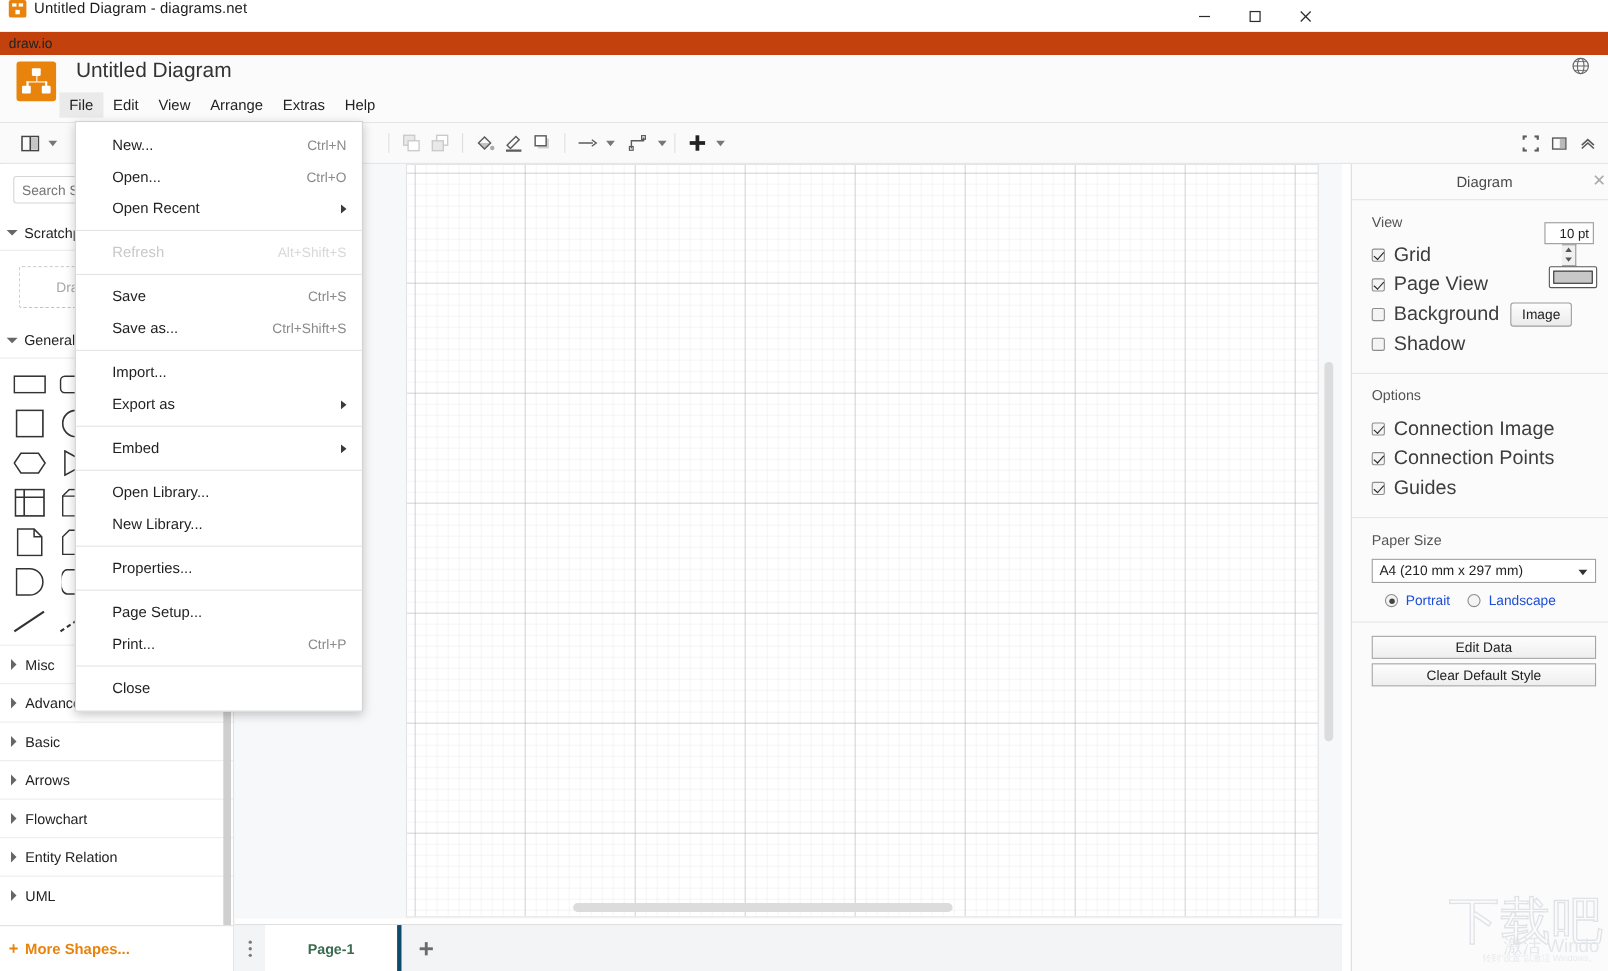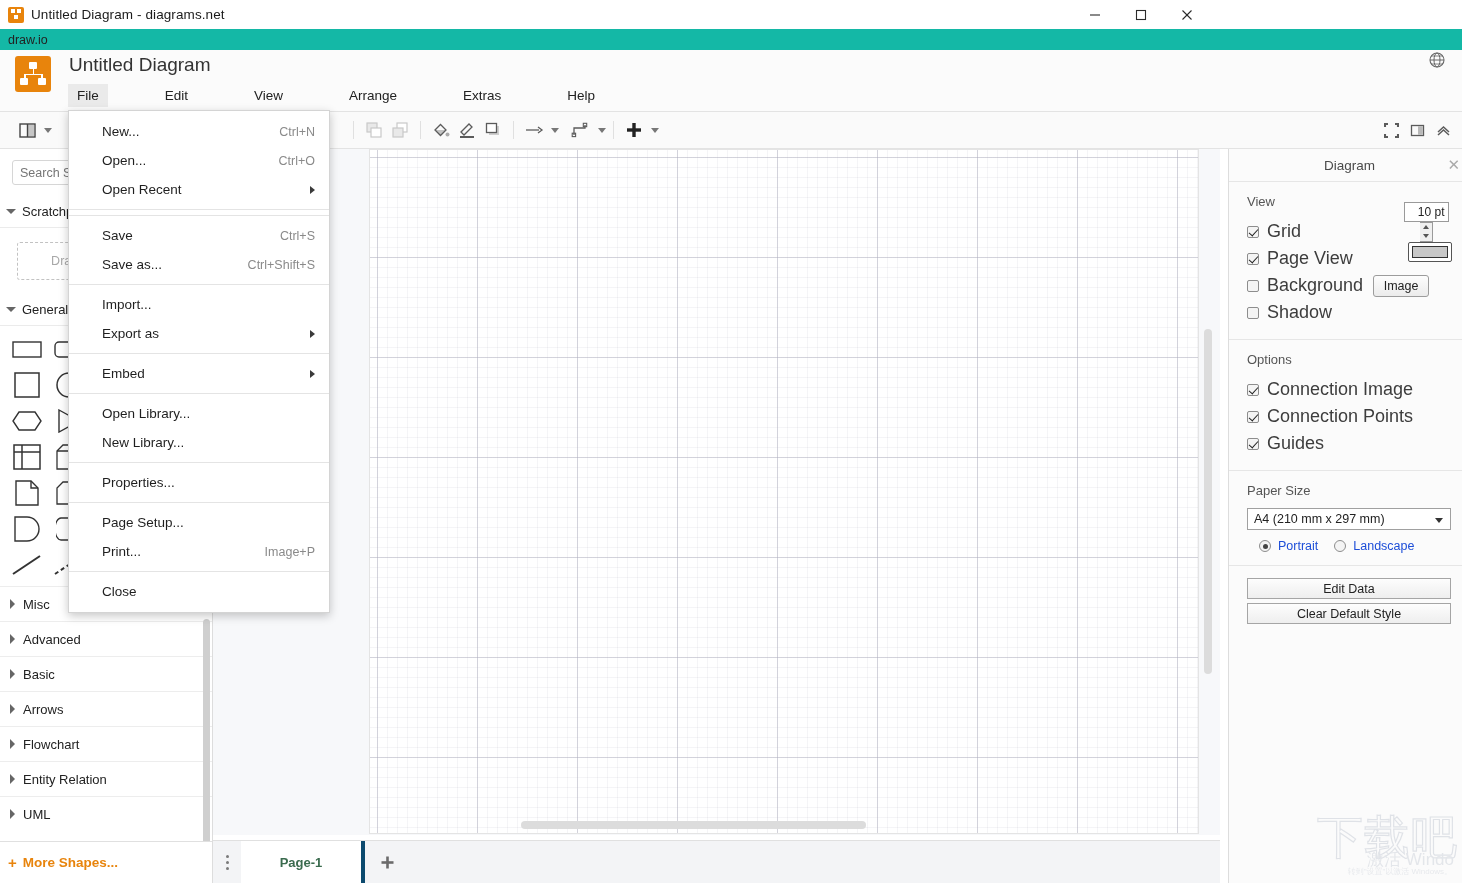--- a/index.html
+++ b/index.html
@@ -11,21 +11,21 @@
     color:#222;
     background:#ffffff;
     overflow:hidden;
     position:relative;
     -webkit-font-smoothing:antialiased;
   }
 
   
   .titlebar{
     position:absolute; left:0; top:0; width:1210px; height:29px;
-    background:#ffffff; display:flex; align-items:center;
+    background:#ffffff; display:flex; 
     border-bottom:0px solid #e6e6e6;
   }
   .tb-ico{
     width:16px;height:16px;margin-left:8px;margin-right:7px;
     background:#e8840c; border-radius:2px; position:relative; flex:none;
   }
   .tb-ico:before{
     content:""; position:absolute; left:3px; top:2.5px; width:4px; height:3.5px;
     background:#fff; box-shadow:6px 0 0 #fff;
   }
@@ -37,21 +37,21 @@
   .winbtns{ position:absolute; right:0; top:0; height:29px; display:flex; }
   .winbtn{
     width:46px;height:29px; display:flex;align-items:center;justify-content:center;
     color:#2b2b2b;
   }
   .winbtn svg{display:block;}
 
   
   .subhead{
     position:absolute; left:0; top:29px; width:1462px; height:21px;
-    background:#14b8a6; display:flex; align-items:center;
+    background:#c2410c; display:flex; align-items:center;
   }
   .subhead span{ margin-left:8px; font-size:12.5px; color:#222; }
 
   
   .appheader{
     position:absolute; left:0; top:50px; width:1462px; height:62px;
     background:#fbfbfb; border-bottom:1px solid #e3e3e3;
   }
   .logo{
     position:absolute; left:15px; top:56px; width:36px; height:36px;
@@ -63,21 +63,21 @@
   .logo .lnk{position:absolute;background:#fff;}
   .logo .l1{left:17.5px;top:13px;width:1.5px;height:5px;}
   .logo .l2{left:9px;top:17.5px;width:18px;height:1.5px;}
   .logo .l3{left:9px;top:17.5px;width:1.5px;height:5px;}
   .logo .l4{left:26px;top:17.5px;width:1.5px;height:5px;}
 
   .doctitle{
     position:absolute; left:69px; top:54px;
     font-size:19px; color:#333; font-weight:400;
   }
-  .menubar{ position:absolute; left:68px; top:84px; display:flex;gap:48px; }
+  .menubar{ position:absolute; left:54px; top:84px; display:flex; }
   .menuitem{
     padding:4px 9px; font-size:13.5px; color:#222; cursor:default; line-height:15px;
   }
   .menuitem.active{ background:#eaeaea; }
   .globe{
     position:absolute; right:16px; top:51px; width:18px;height:18px;
     color:#555;
   }
 
   
@@ -818,20 +818,24 @@
   </div>
   <div class="mi">
     <span>Open...</span>
     <span class="sc">Ctrl+O</span>
   </div>
   <div class="mi">
     <span>Open Recent</span>
     <span class="arrow"></span>
   </div>
   <div class="msep"></div>
+  <div class="mi disabled">
+    <span>Refresh</span>
+    <span class="sc">Alt+Shift+S</span>
+  </div>
   <div class="msep"></div>
   <div class="mi">
     <span>Save</span>
     <span class="sc">Ctrl+S</span>
   </div>
   <div class="mi">
     <span>Save as...</span>
     <span class="sc">Ctrl+Shift+S</span>
   </div>
   <div class="msep"></div>
@@ -857,21 +861,21 @@
   <div class="msep"></div>
   <div class="mi">
     <span>Properties...</span>
   </div>
   <div class="msep"></div>
   <div class="mi">
     <span>Page Setup...</span>
   </div>
   <div class="mi">
     <span>Print...</span>
-    <span class="sc">Image+P</span>
+    <span class="sc">Ctrl+P</span>
   </div>
   <div class="msep"></div>
   <div class="mi">
     <span>Close</span>
   </div>
 </div>
 
 <div class="wm">
   <div class="cn">下载吧</div>
   <div class="act">

